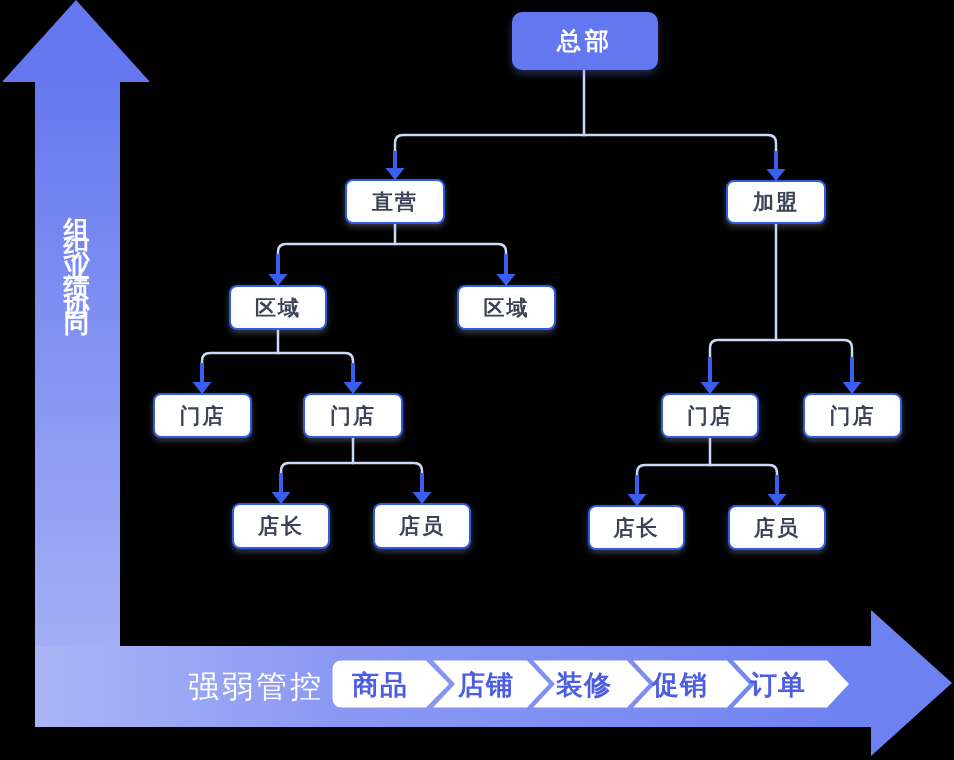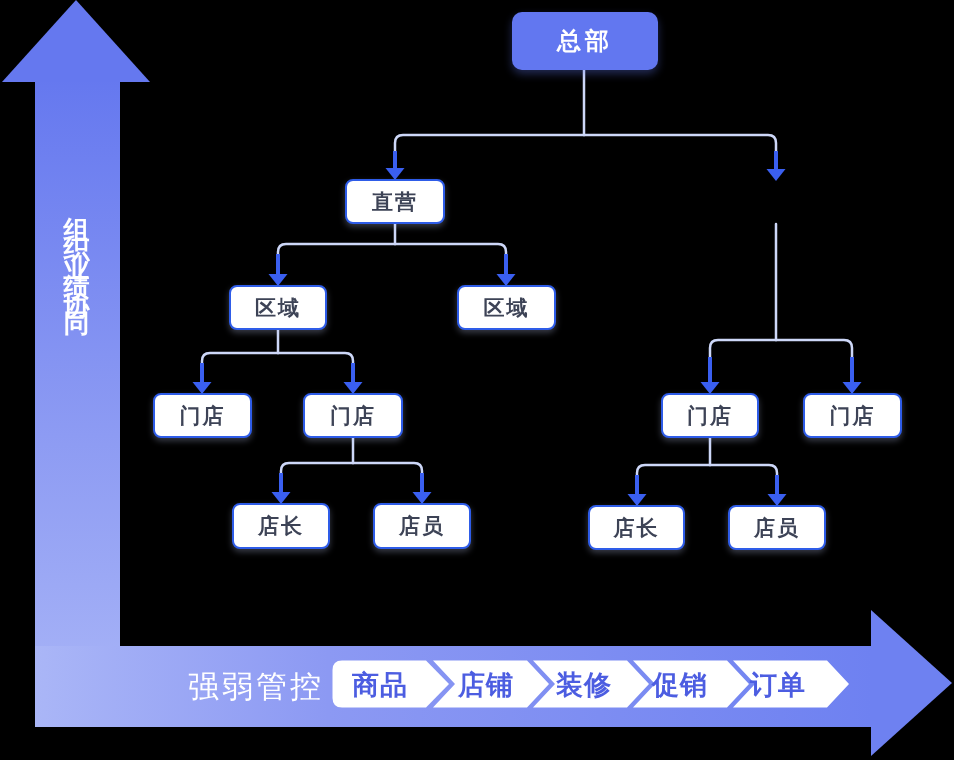--- a/index.html
+++ b/index.html
@@ -111,20 +111,21 @@
       <polygon points="271.5,492 290.5,492 281,504"></polygon>
       <polygon points="412.5,492 431.5,492 422,504"></polygon>
       <polygon points="627.5,494 646.5,494 637,506"></polygon>
       <polygon points="767.5,494 786.5,494 777,506"></polygon>
     </g>
   </svg>
 
   <div class="node root" style="left:512px;top:12px;width:146px;height:58px;">总部</div>
 
   <div class="node" style="left:345px;top:179px;width:100px;height:45px;">直营</div>
+  <div class="node" style="left:726px;top:180px;width:100px;height:44px;">加盟</div>
 
   <div class="node" style="left:229px;top:285px;width:98px;height:45px;">区域</div>
   <div class="node" style="left:457px;top:285px;width:99px;height:45px;">区域</div>
 
   <div class="node" style="left:153px;top:393px;width:99px;height:45px;">门店</div>
   <div class="node" style="left:303px;top:393px;width:100px;height:45px;">门店</div>
   <div class="node" style="left:661px;top:393px;width:98px;height:45px;">门店</div>
   <div class="node" style="left:803px;top:393px;width:99px;height:45px;">门店</div>
 
   <div class="node" style="left:232px;top:503px;width:98px;height:46px;">店长</div>

